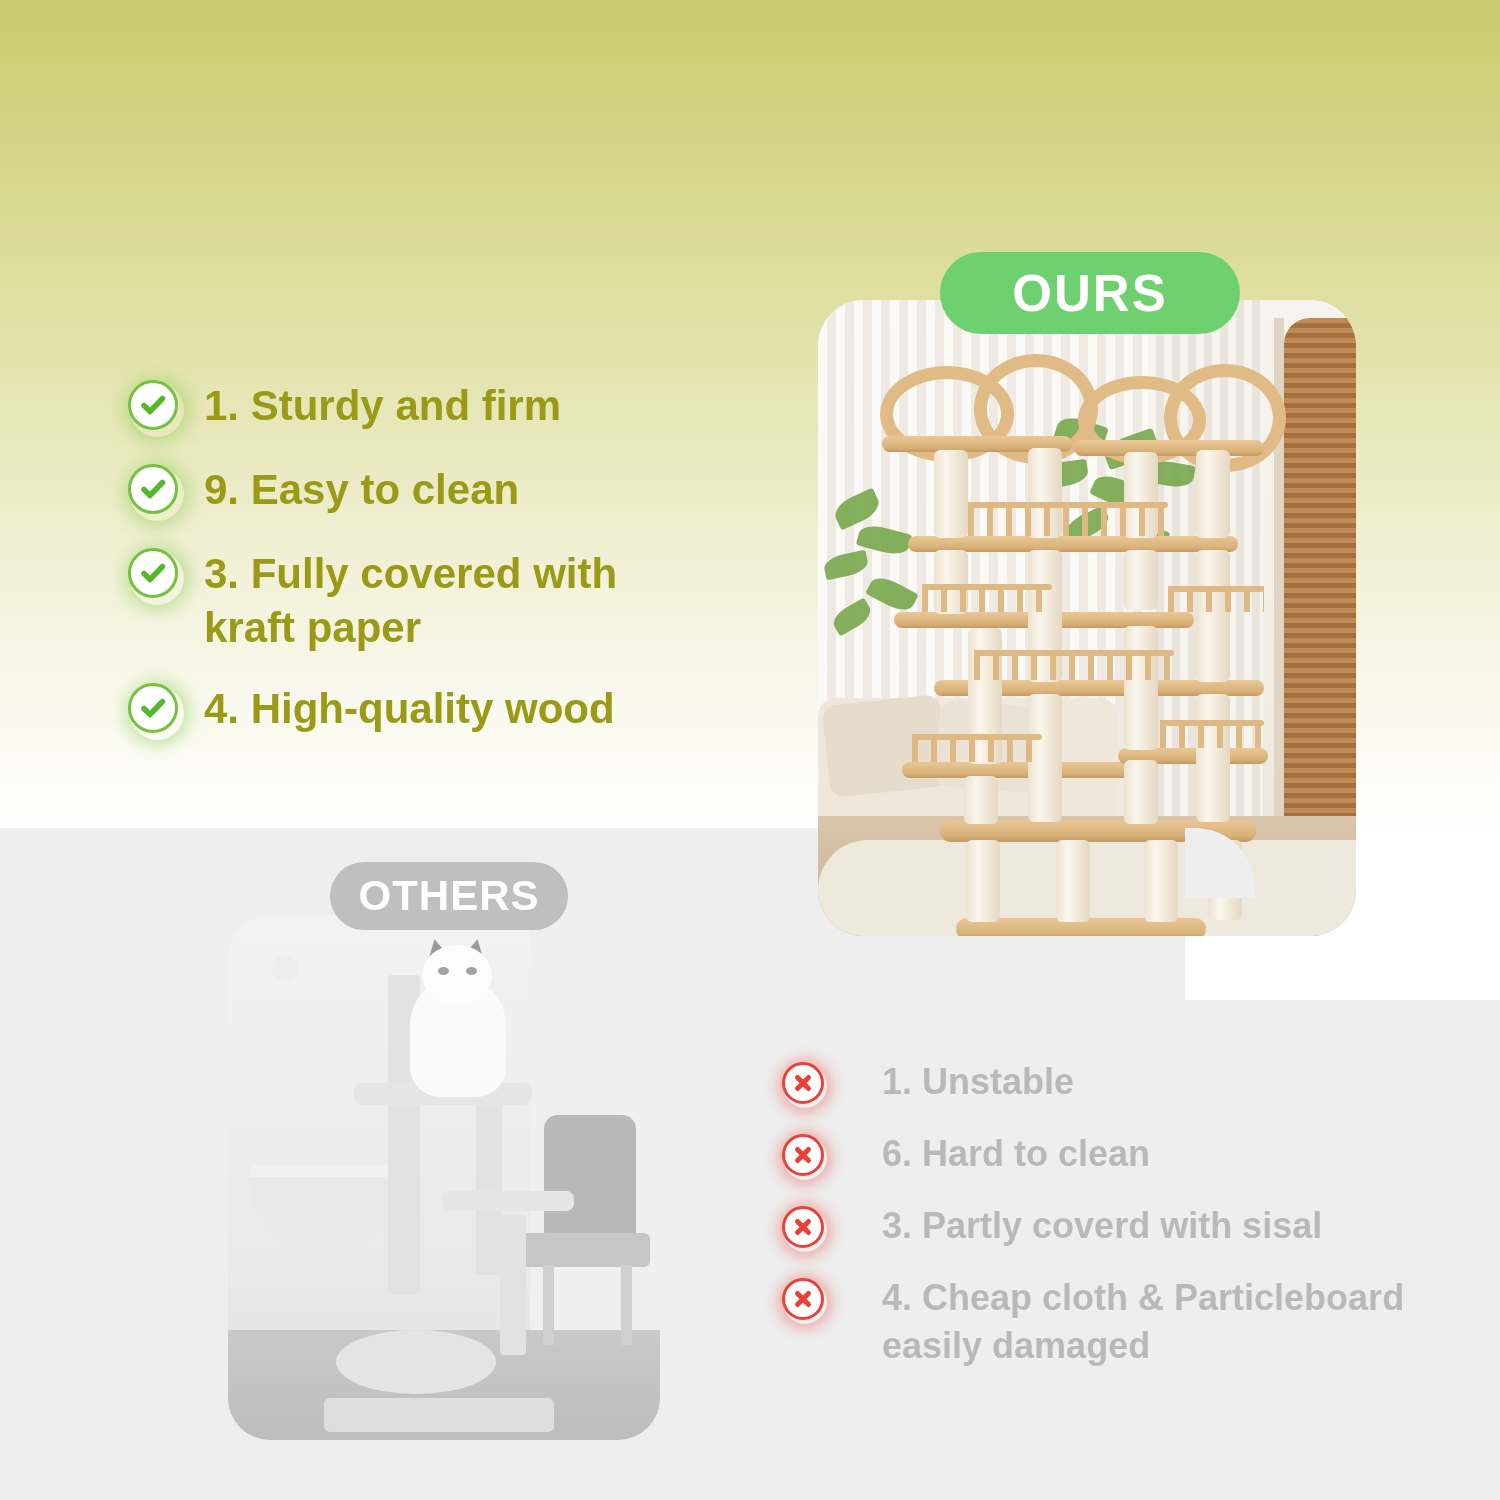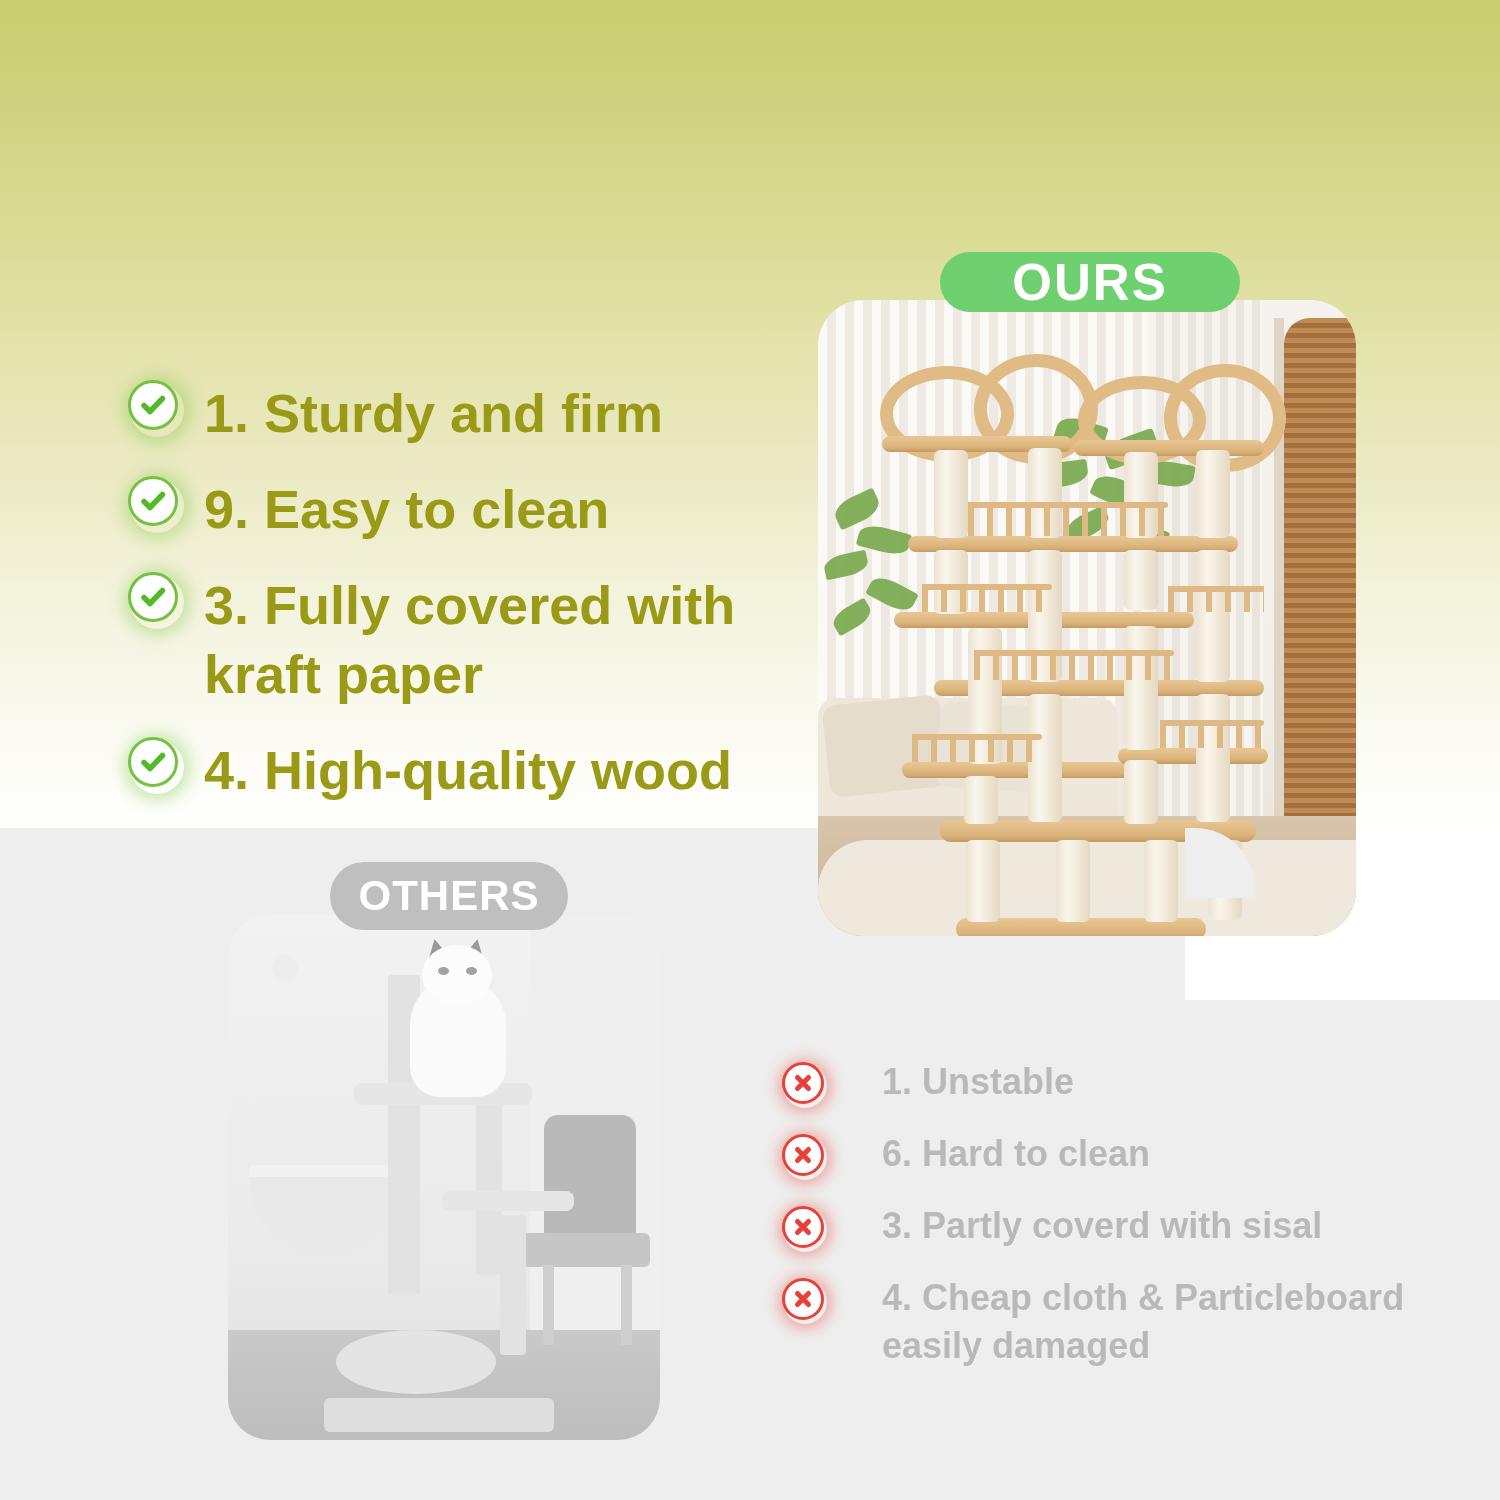--- a/index.html
+++ b/index.html
@@ -59,31 +59,31 @@
     position:absolute;left:2px;top:3px;width:54px;height:54px;border-radius:50%;
     box-shadow:0 0 16px 6px rgba(120,200,60,.40);
   }
   .check-circle{
     position:absolute;left:0;top:0;width:50px;height:50px;border-radius:50%;
     background:#ffffff;border:3px solid #76c043;box-sizing:border-box;
     display:flex;align-items:center;justify-content:center;
   }
   .check-circle svg{display:block;}
   .pro-text{
-    font-size:54px;line-height:1.28;font-weight:bold;color:#9a9a16;
+    font-size:42px;line-height:1.28;font-weight:bold;color:#9a9a16;
     padding-top:1px;
   }
 
   
   .ours-card{
     position:absolute;left:818px;top:300px;width:538px;height:636px;
     border-radius:46px;overflow:hidden;background:#efe9e1;
   }
   .ours-badge{
-    position:absolute;left:940px;top:252px;width:300px;height:60px;
+    position:absolute;left:940px;top:252px;width:300px;height:82px;
     background:#6ed06e;border-radius:41px;
     display:flex;align-items:center;justify-content:center;
     color:#ffffff;font-size:51px;font-weight:bold;letter-spacing:2px;
     z-index:5;
   }
 
   
   .others-card{
     position:absolute;left:228px;top:915px;width:432px;height:525px;
     border-radius:42px;overflow:hidden;background:#e7e7e7;

